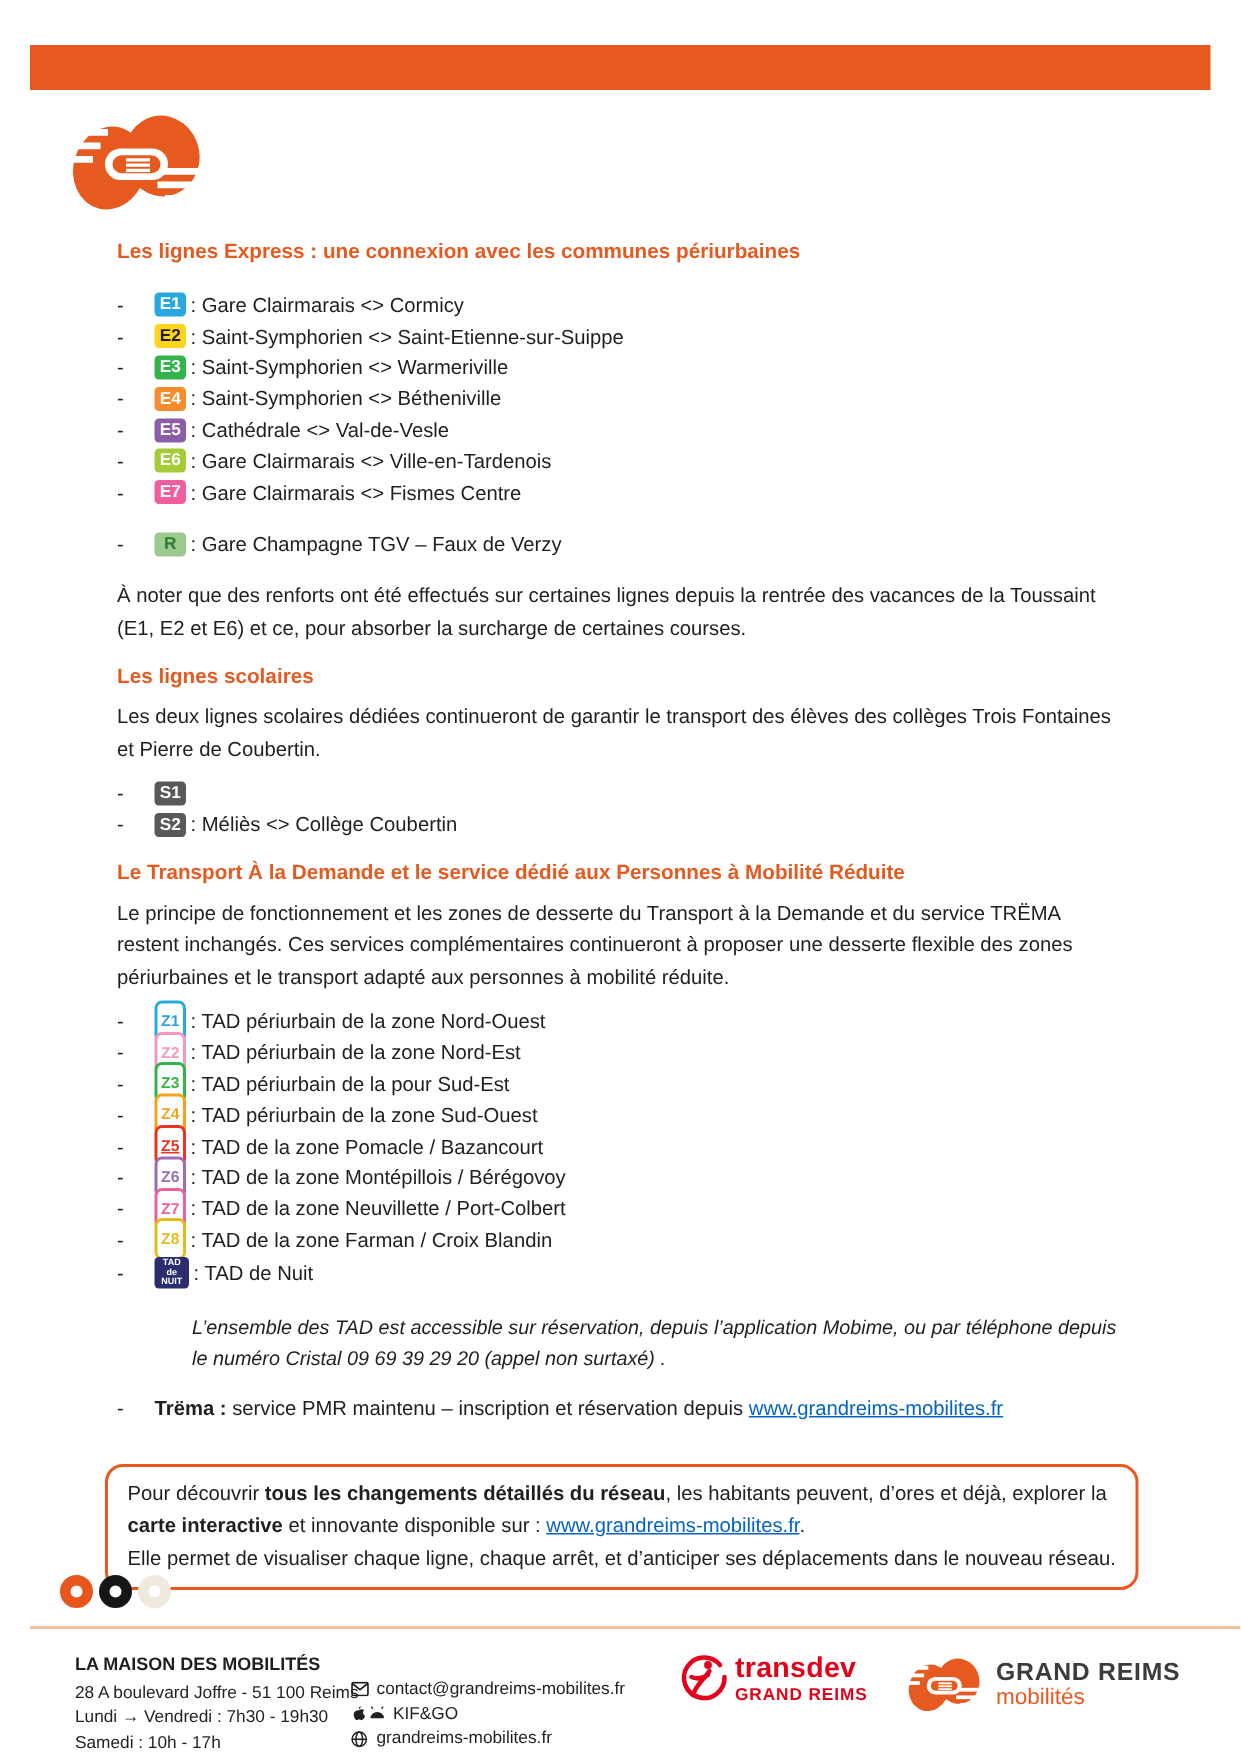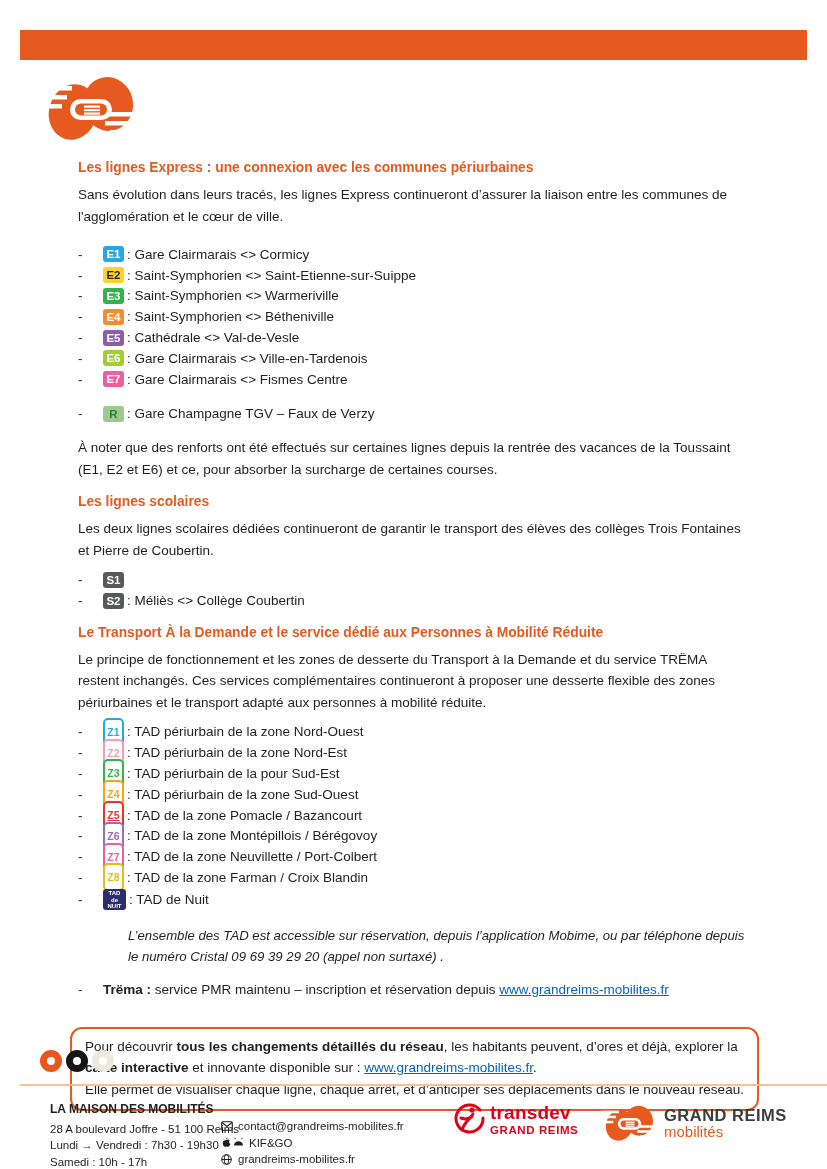--- a/index.html
+++ b/index.html
@@ -30,21 +30,21 @@
   .trema-row{display:flex;margin-top:13px;font-size:13.5px;line-height:20px;}
   .b{font-weight:bold;}
   .link{color:var(--link);text-decoration:underline;cursor:pointer;}
   .info-box{margin:27px 0 0 -8px;width:659px;border:2px solid var(--accent);border-radius:12px;padding:7px 13px 9px 13px;}
   .info-box p{margin:0;font-size:13.5px;line-height:21.5px;}
   .dots{position:absolute;left:40px;top:1050px;display:flex;gap:4px;}
   .dot{width:8px;height:8px;border-radius:50%;background:#fff;border:7px solid #000;}
   .divider{position:absolute;left:20px;top:1084px;width:807px;height:2px;background:#F5C09E;}
   .f-maison{position:absolute;left:50px;top:1101px;font-size:11.5px;line-height:16.5px;}
   .f-maison .t{font-weight:bold;font-size:12px;margin-bottom:3px;}
-  .f-contact{position:absolute;left:220px;top:1118px;font-size:11.5px;line-height:16.5px;}
+  .f-contact{position:absolute;left:233px;top:1118px;font-size:11.5px;line-height:16.5px;}
   .f-contact .row{display:flex;align-items:center;gap:5px;}
   .f-contact .ic{width:13px;display:inline-flex;justify-content:center;}
   .f-contact .ic2{display:inline-flex;gap:2px;width:24px;justify-content:flex-end;}
   .f-transdev{position:absolute;left:452px;top:1103px;display:flex;align-items:flex-start;}
   .f-transdev .txt{margin-left:4px;}
   .f-transdev .name{color:#E2001A;font-weight:bold;font-size:19px;line-height:20px;letter-spacing:0.2px;}
   .f-transdev .sub{color:#E2001A;font-weight:bold;font-size:11.5px;letter-spacing:0.6px;margin-top:1px;}
   .f-brand{position:absolute;left:601px;top:1103px;display:flex;align-items:center;}
   .f-brand .txt{margin-left:6px;}
   .f-brand .name{color:#3C3C3B;font-weight:bold;font-size:16.5px;letter-spacing:0.5px;line-height:17px;}
@@ -75,21 +75,20 @@
     <g fill="#ffffff">
       <rect x="44" y="31.5" width="16" height="2.2"></rect>
       <rect x="44" y="35" width="16" height="2.2"></rect>
       <rect x="44" y="38.5" width="16" height="2.2"></rect>
     </g>
   </svg>
 </div>
 
 <div class="content">
   <h2 class="sec">Les lignes Express : une connexion avec les communes périurbaines</h2>
-  <p class="body">Sans évolution dans leurs tracés, les lignes Express continueront d’assurer la liaison entre les communes de l'agglomération et le cœur de ville.</p>
   <div class="list" id="express-lines">
       <div class="line-row">
         <span class="dash">-</span>
         <span class="badge solid" style="background: rgb(41, 168, 224); color: rgb(255, 255, 255);">E1</span>
         <span class="line-text">: Gare Clairmarais &lt;&gt; Cormicy</span>
       </div>
       <div class="line-row">
         <span class="dash">-</span>
         <span class="badge solid" style="background: rgb(255, 212, 30); color: rgb(35, 31, 32);">E2</span>
         <span class="line-text">: Saint-Symphorien &lt;&gt; Saint-Etienne-sur-Suippe</span>

